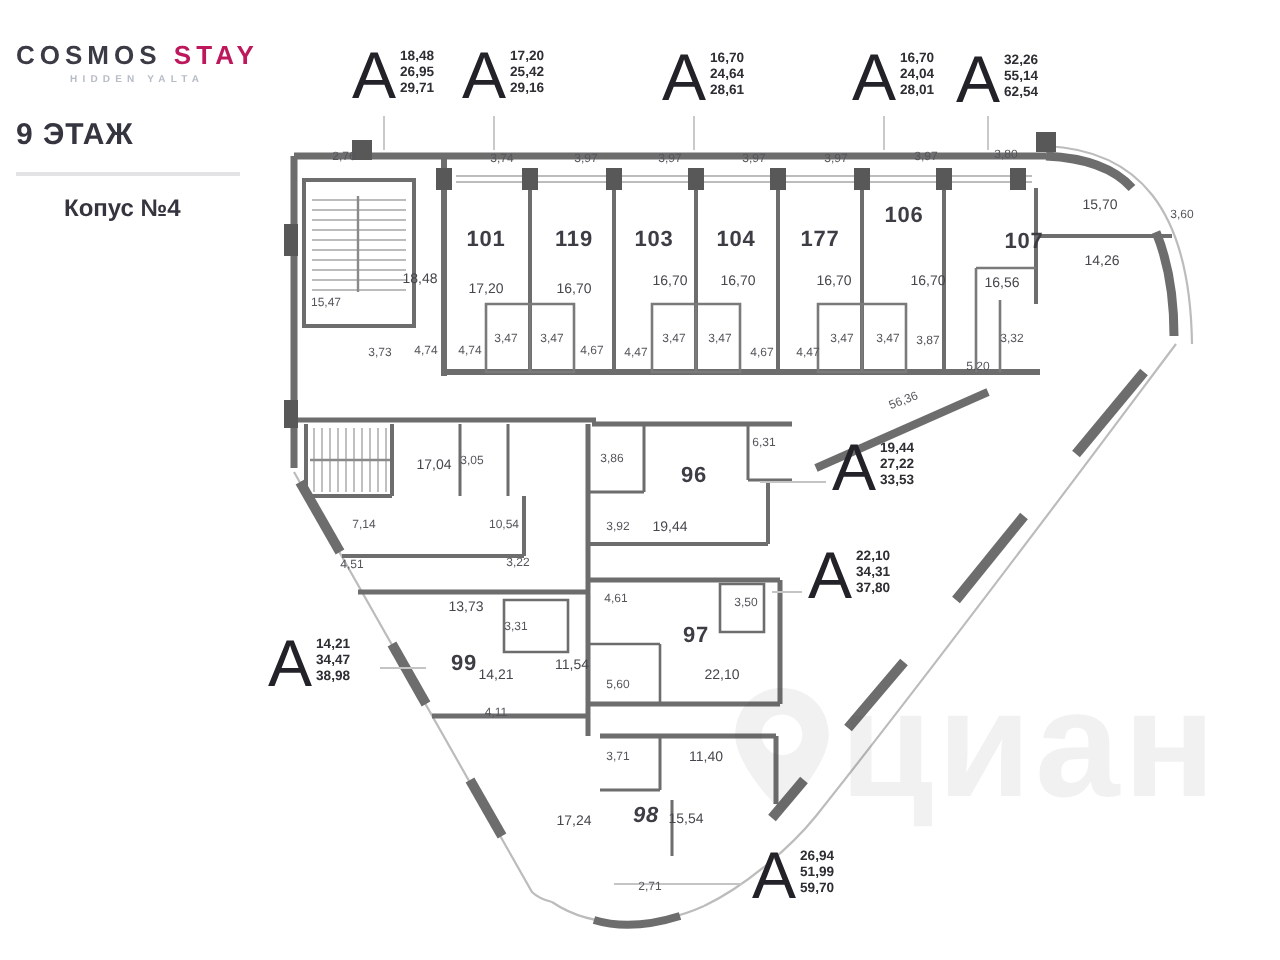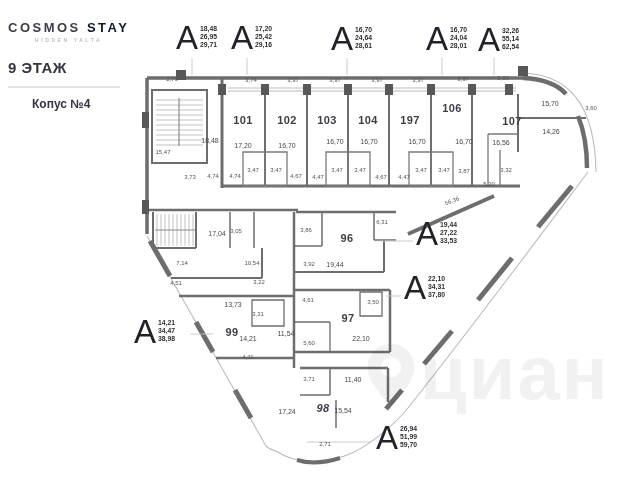--- a/index.html
+++ b/index.html
@@ -3,21 +3,21 @@
 <meta charset="utf-8">
 <style>
   html,body{margin:0;padding:0;background:#ffffff;}
   .canvas{
     position:relative;width:640px;height:480px;background:#ffffff;overflow:hidden;
     font-family:"Liberation Sans", sans-serif;
   }
   
   .hdr{position:absolute;left:8px;top:20px;width:130px;}
   .logoline{font-size:13px;font-weight:700;letter-spacing:2.5px;color:#3b3b46;white-space:nowrap;}
-  .logoline .accent{color:#0f172a;}
+  .logoline .accent{color:#be185d;}
   .tagline{font-size:5px;letter-spacing:2.6px;color:#b7bcc6;font-weight:700;margin-top:2px;margin-left:27px;}
   .floor-title{font-size:15px;font-weight:800;color:#35353f;margin-top:16px;letter-spacing:0.5px;}
   .hdr-divider{width:112px;height:2px;background:#e3e3e6;margin-top:10px;}
   .building-label{font-size:12px;font-weight:700;color:#35353f;margin-top:9px;padding-left:24px;}
   
   .plan-wrap{position:absolute;left:0;top:0;width:640px;height:480px;}
   .plan-wrap svg{position:absolute;left:0;top:0;}
   
   .watermark{position:absolute;left:362px;top:338px;display:flex;align-items:flex-end;pointer-events:none;}
   .watermark .wm-text{font-size:76px;font-weight:700;color:rgba(60,60,70,0.07);line-height:70px;letter-spacing:2px;}
@@ -136,24 +136,24 @@
 
   <div class="watermark">
     <svg width="58" height="66" viewBox="0 0 54 65">
       <path d="M27,2 C14,2 4,12 4,25 c0,16 23,38 23,38 s23,-22 23,-38 C50,12 40,2 27,2 z M27,15 a10,10 0 1 1 0,20 a10,10 0 1 1 0,-20 z" fill="rgba(60,60,70,0.07)" fill-rule="evenodd"></path>
     </svg>
     <span class="wm-text">циан</span>
   </div>
 
   <div class="labels" id="labels">
       <div class="room-label" style="left: 243px; top: 120px;">101</div>
-      <div class="room-label" style="left: 287px; top: 120px;">102</div>
+      <div class="room-label" style="left: 287px; top: 120px;">119</div>
       <div class="room-label" style="left: 327px; top: 120px;">103</div>
       <div class="room-label" style="left: 368px; top: 120px;">104</div>
-      <div class="room-label" style="left: 410px; top: 120px;">197</div>
+      <div class="room-label" style="left: 410px; top: 120px;">177</div>
       <div class="room-label" style="left: 452px; top: 108px;">106</div>
       <div class="room-label" style="left: 496px; top: 121px; margin-left: 16px;">107</div>
       <div class="room-label" style="left: 347px; top: 238px;">96</div>
       <div class="room-label" style="left: 348px; top: 318px;">97</div>
       <div class="room-label" style="left: 323px; top: 408px; font-style: italic;">98</div>
       <div class="room-label" style="left: 232px; top: 332px;">99</div>
       <div class="area-label" style="left: 210px; top: 140px;">18,48</div>
       <div class="area-label" style="left: 243px; top: 145px;">17,20</div>
       <div class="area-label" style="left: 287px; top: 145px;">16,70</div>
       <div class="area-label" style="left: 335px; top: 141px;">16,70</div>

